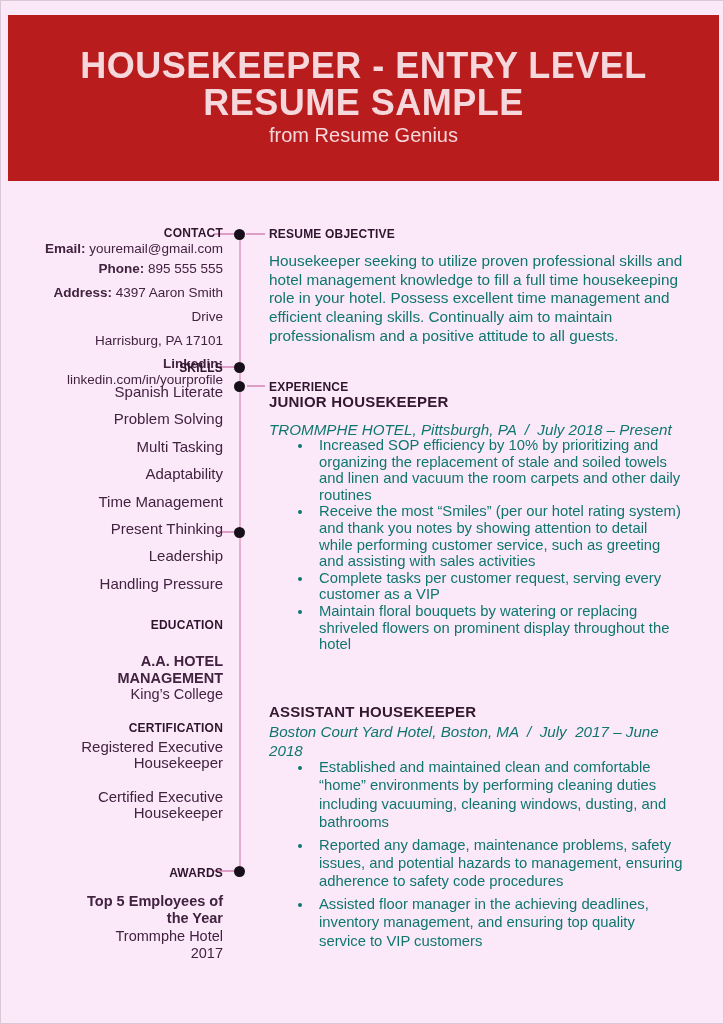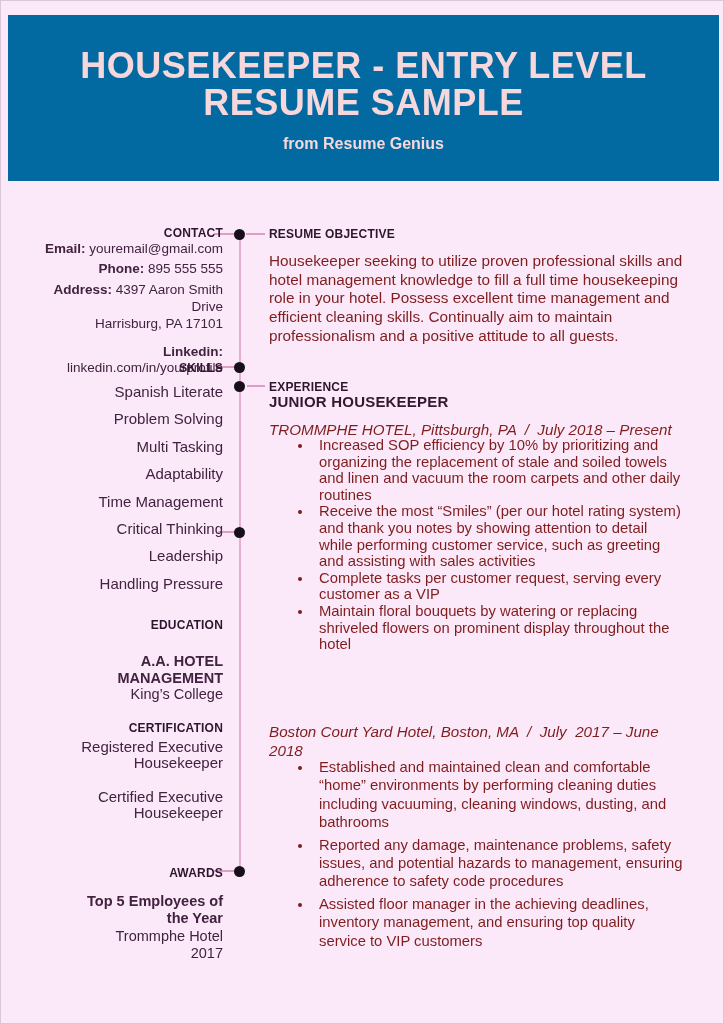--- a/index.html
+++ b/index.html
@@ -10,39 +10,39 @@
   }
   .page{
     position:relative;width:724px;height:1024px;
     background:#fbe9fa;
     border:1px solid #d9c9d6;box-sizing:border-box;
     overflow:hidden;
   }
   
   .banner{
     position:absolute;left:7px;top:14px;width:711px;height:166px;
-    background:#0369a1;text-align:center;color:#f6d8dc;
+    background:#b91c1c;text-align:center;color:#f6d8dc;
   }
   .banner .title{
     padding-top:32px;font-size:36px;line-height:37px;font-weight:bold;
     letter-spacing:0.5px;
   }
-  .banner .subtitle{margin-top:12px;font-size:16px;line-height:22px;font-weight:bold;}
+  .banner .subtitle{margin-top:3px;font-size:20px;line-height:22px;font-weight:normal;}
   
   .vline{position:absolute;left:238px;top:233px;width:2px;height:638px;background:#e7aed2;}
   .dot{position:absolute;width:11px;height:11px;border-radius:50%;background:#17101a;}
   .conn{position:absolute;height:2px;background:#dd9dc4;}
   
   .ls{position:absolute;left:28px;width:194px;text-align:right;color:#41223f;}
-  .ms{position:absolute;left:268px;width:430px;color:#7f1d1d;}
+  .ms{position:absolute;left:268px;width:430px;color:#0f766e;}
   .h-left,.h-main{font-size:12px;font-weight:bold;color:#2e142c;letter-spacing:0.2px;}
   .prewrap{white-space:pre-wrap;}
   
   .c-line{font-size:13.5px;line-height:16px;margin-bottom:4px;}
-  .c-line.addr{margin-bottom:12px;line-height:17px;}
+  .c-line.addr{margin-bottom:3px;line-height:24px;}
   .c-label{font-weight:bold;}
   
   .skill{font-size:15px;line-height:16px;margin-bottom:11.4px;}
   
   .edu-degree{font-size:14.5px;font-weight:bold;line-height:16.5px;}
   .edu-school{font-size:14.5px;line-height:16px;}
   .cert-item{font-size:15px;line-height:16px;}
   .award-title{font-size:14.5px;font-weight:bold;line-height:16.5px;}
   .award-org,.award-year{font-size:14.5px;line-height:16px;}
   
@@ -90,21 +90,21 @@
     <div class="c-line"><span class="c-label">Linkedin:</span> <span>linkedin.com/in/yourprofile</span></div>
   </div>
 
   <div class="ls h-left" style="top:360px;">SKILLS</div>
   <div class="ls" style="top:383px;">
     <div class="skill">Spanish Literate</div>
     <div class="skill">Problem Solving</div>
     <div class="skill">Multi Tasking</div>
     <div class="skill">Adaptability</div>
     <div class="skill">Time Management</div>
-    <div class="skill">Critical Thinking</div>
+    <div class="skill">Present Thinking</div>
     <div class="skill">Leadership</div>
     <div class="skill">Handling Pressure</div>
   </div>
 
   <div class="ls edu-degree prewrap" style="top:652px;">A.A. HOTEL
 MANAGEMENT</div>
   <div class="ls h-left" style="top:617px;">EDUCATION</div>
   <div class="ls edu-school" style="top:685px;">King’s College</div>
 
   <div class="ls h-left" style="top:720px;">CERTIFICATION</div>
@@ -139,20 +139,21 @@
 and thank you notes by showing attention to detail
 while performing customer service, such as greeting
 and assisting with sales activities</li>
     <li>Complete tasks per customer request, serving every
 customer as a VIP</li>
     <li>Maintain floral bouquets by watering or replacing
 shriveled flowers on prominent display throughout the
 hotel</li>
   </ul>
 
+  <div class="ms job-title" style="top:702px;">ASSISTANT HOUSEKEEPER</div>
   <div class="ms job-meta prewrap" style="top:722px;">Boston Court Yard Hotel, Boston, MA  /  July  2017 – June
 2018</div>
   <ul class="ms bullets b2" style="top:757px;">
     <li>Established and maintained clean and comfortable
 “home” environments by performing cleaning duties
 including vacuuming, cleaning windows, dusting, and
 bathrooms</li>
     <li>Reported any damage, maintenance problems, safety
 issues, and potential hazards to management, ensuring
 adherence to safety code procedures</li>

